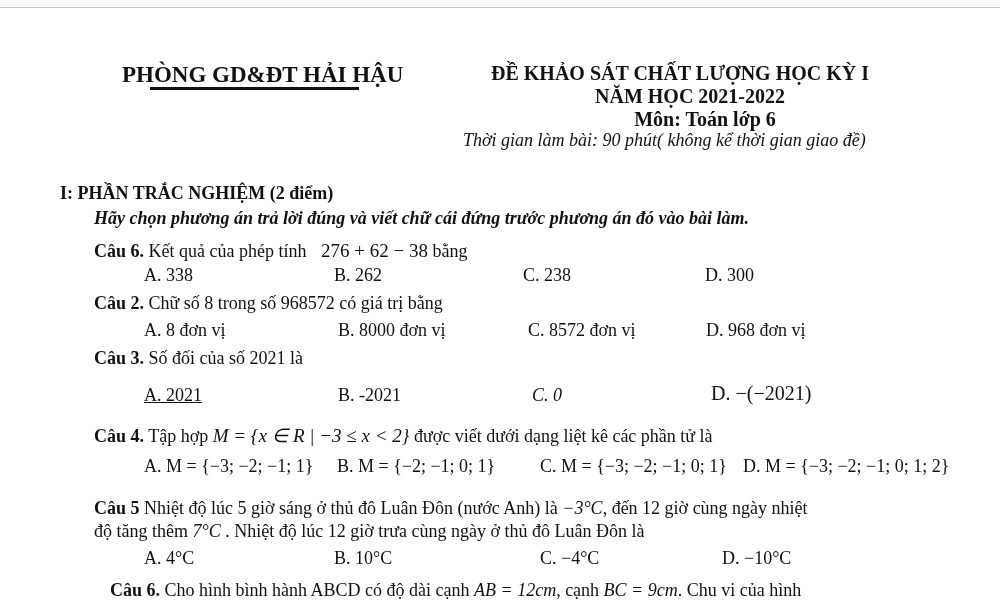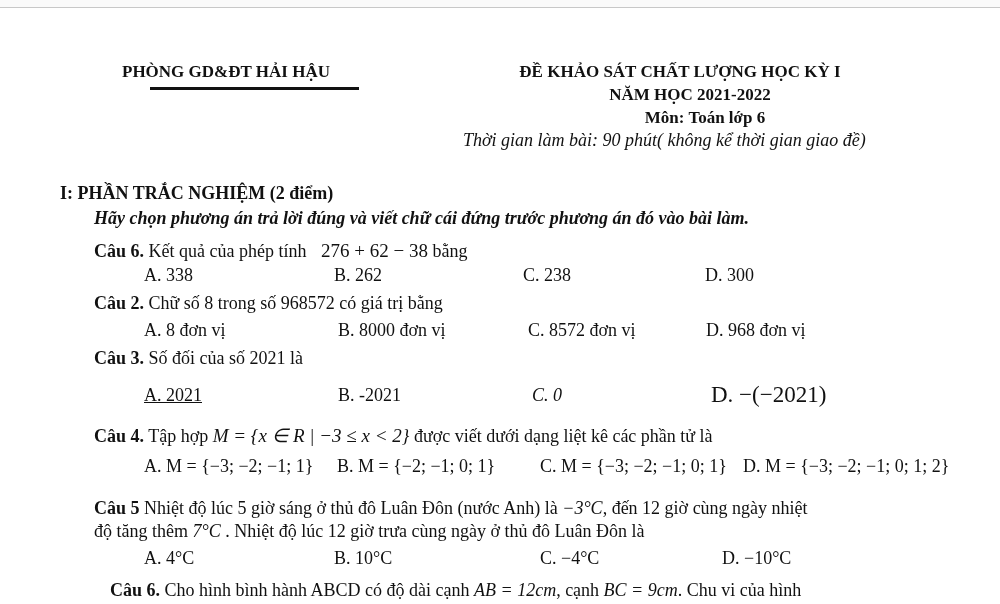--- a/index.html
+++ b/index.html
@@ -10,23 +10,23 @@
     color: #111;
     position: relative;
   }
   .topbar {
     position: absolute; left: 0; top: 0; width: 1000px; height: 7px;
     background: #fafafa; border-bottom: 1px solid #c8c8c8;
   }
   .abs { position: absolute; white-space: nowrap; }
   .b { font-weight: bold; }
   .i { font-style: italic; }
-  .t17 { font-size: 17px; }
+  .t17 { font-size: 20px; }
   .t18 { font-size: 18px; }
-  .left-head { left: 122px; top: 62px; font-size: 17px; font-weight: bold; }
+  .left-head { left: 122px; top: 62px; font-size: 23px; font-weight: bold; }
   .left-rule {
     position: absolute; left: 150px; top: 87px; width: 209px; height: 3px; background: #111;
   }
   .center { text-align: center; width: 560px; }
   .math { font-family: "Liberation Serif", serif; font-style: italic; }
   .mathn { font-family: "Liberation Serif", serif; margin-left: 10px; }
 </style>
 </head>
 <body>
 
@@ -63,21 +63,21 @@
 <div class="abs t18" style="left:528px; top:320px;">C. 8572 đơn vị</div>
 <div class="abs t18" style="left:706px; top:320px;">D. 968 đơn vị</div>
 
 <div class="abs t18" style="left:94px; top:348px;">
   <span class="b">Câu 3.</span>
   <span>Số đối của số 2021 là</span>
 </div>
 <div class="abs t18" style="left:144px; top:385px;text-decoration:underline;">A. 2021</div>
 <div class="abs t18" style="left:338px; top:385px;">B. -2021</div>
 <div class="abs t18" style="left:532px; top:385px;font-style:italic;">C. 0</div>
-<div class="abs t18" style="left:711px; top:382px; font-size:23px;text-align:right;">D. −(−2021)</div>
+<div class="abs t18" style="left:711px; top:382px; font-size:20px;text-align:right;">D. −(−2021)</div>
 
 <div class="abs t18" style="left:94px; top:424px;">
   <span class="b">Câu 4.</span>
   <span>Tập hợp</span>
   <span class="math" style="font-size:19px;margin-top:11px;">M = {x ∈ R | −3 ≤ x &lt; 2}</span>
   <span>được viết dưới dạng liệt kê các phần tử là</span>
 </div>
 <div class="abs t18 math" style="left:144px; top:456px; font-style:normal;">A.  M = {−3; −2; −1; 1}</div>
 <div class="abs t18 math" style="left:337px; top:456px; font-style:normal;">B. M = {−2; −1; 0; 1}</div>
 <div class="abs t18 math" style="left:540px; top:456px; font-style:normal;">C. M = {−3; −2; −1; 0; 1}</div>

